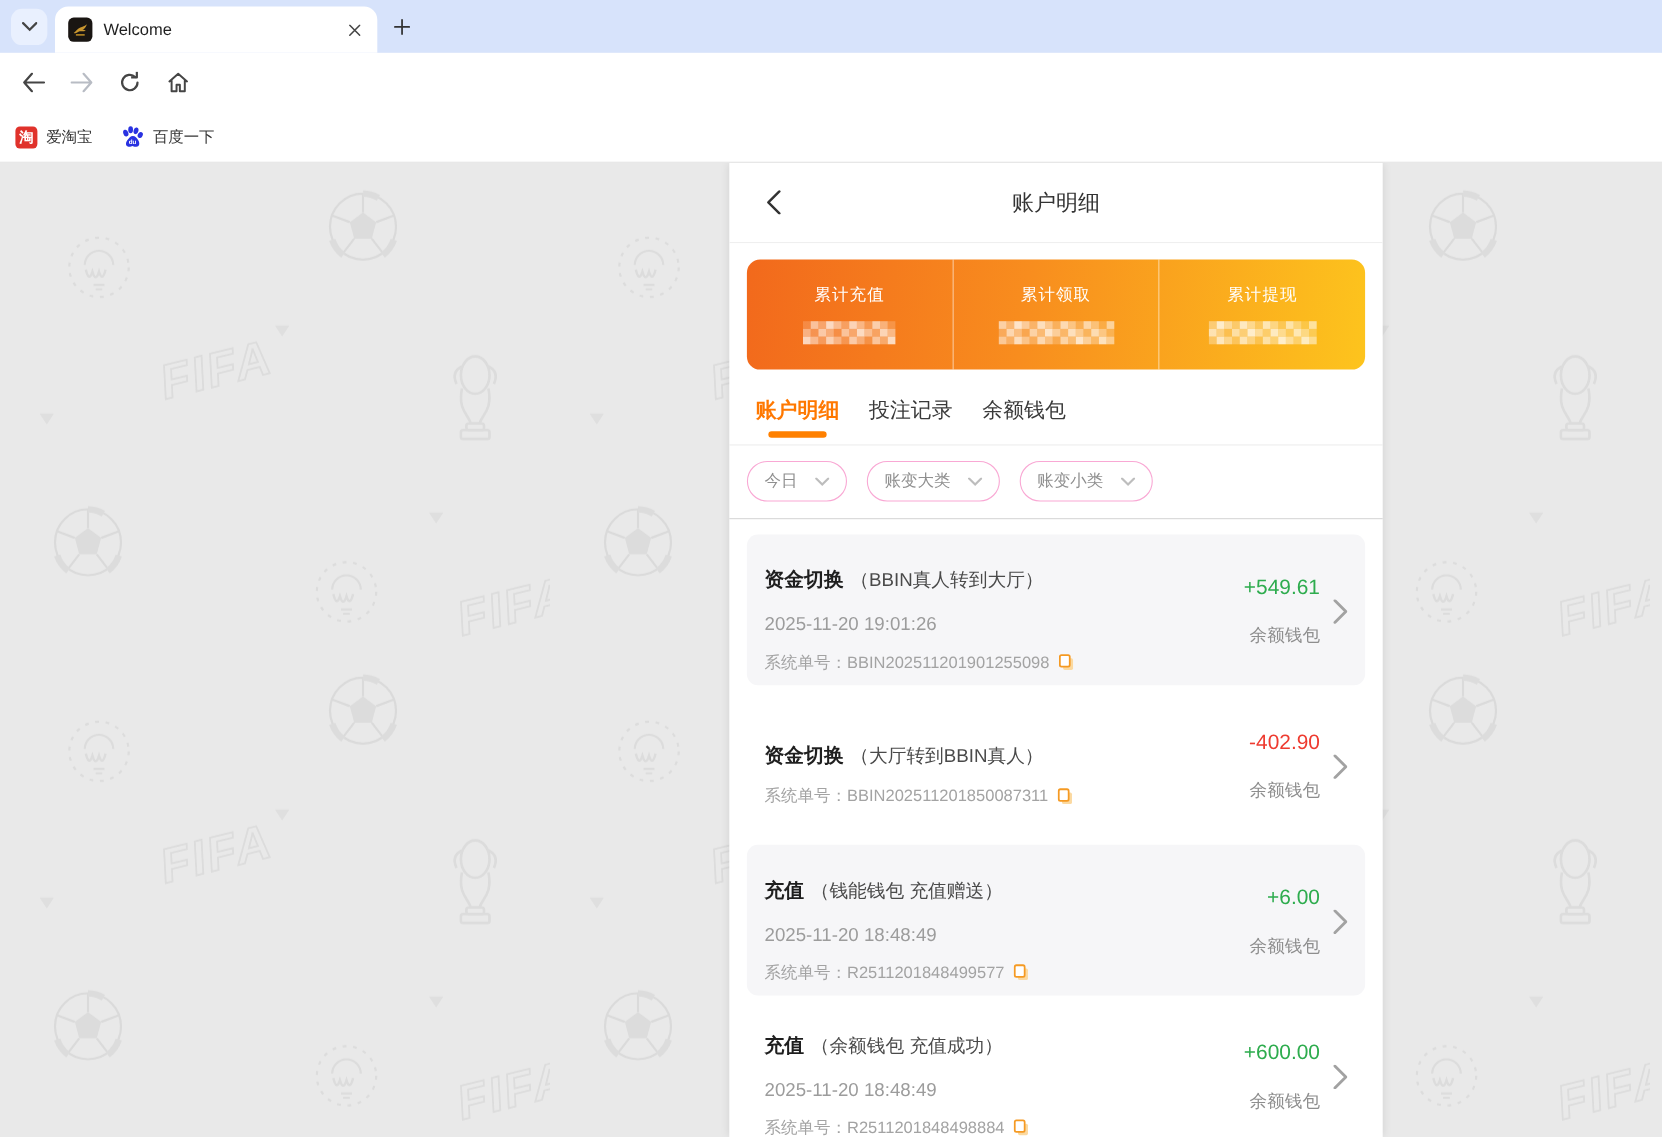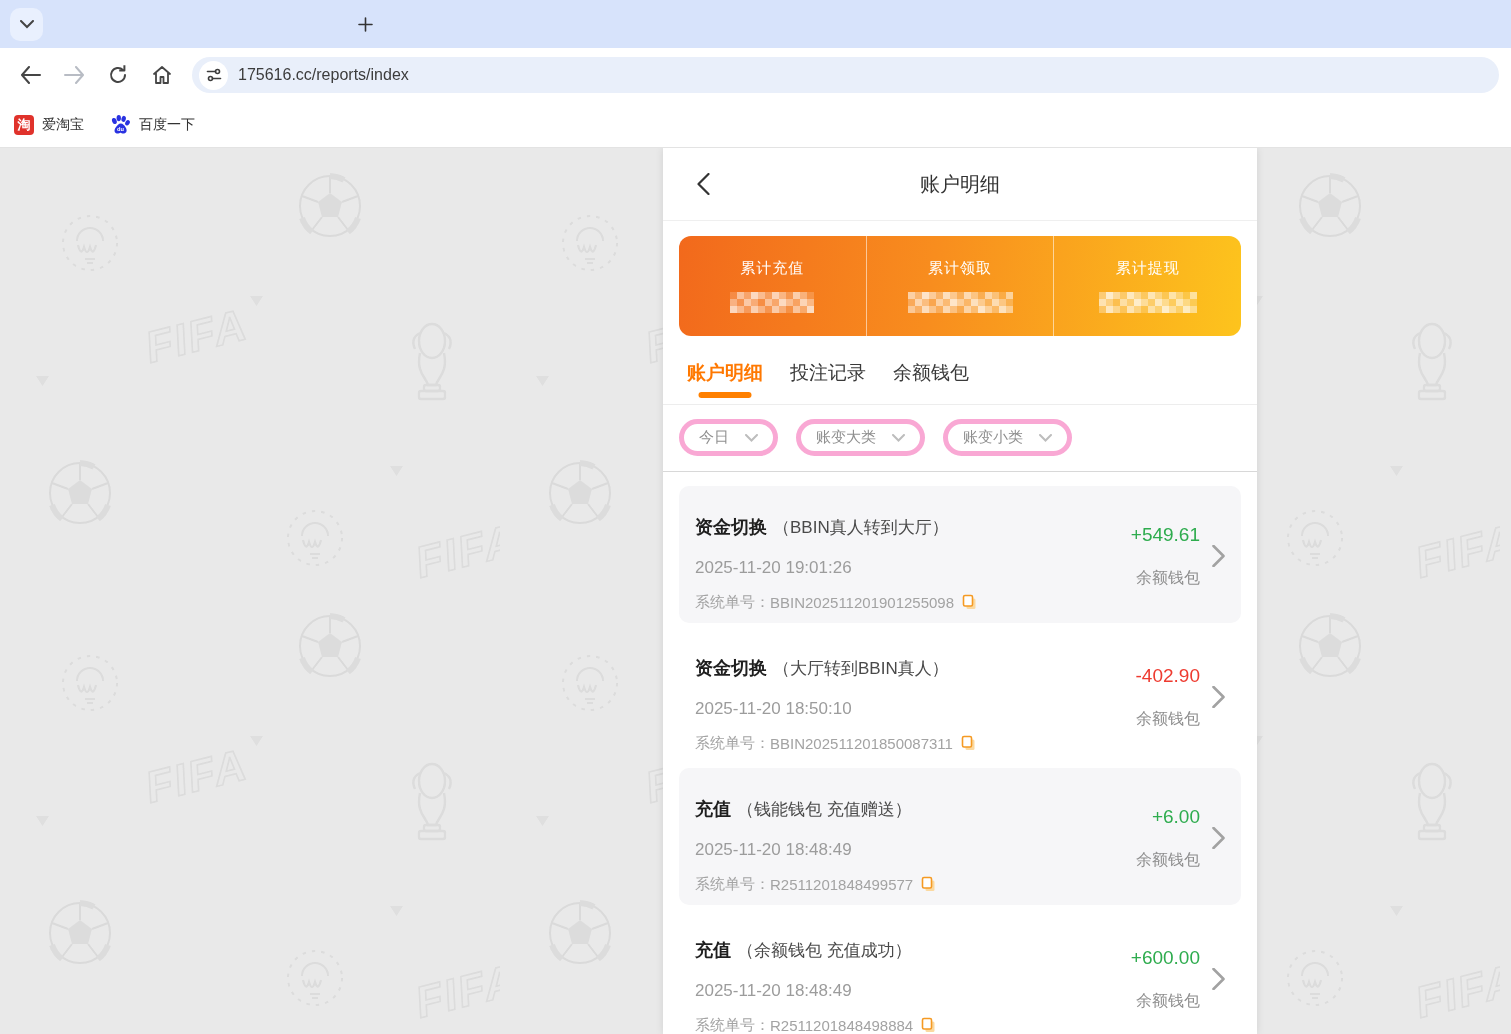--- a/index.html
+++ b/index.html
@@ -62,21 +62,21 @@
 
   .tabs-row { display:flex; align-items:flex-end; padding:24px 24px 0; position:relative; }
   .ptab { font-size:19px; color:#3a3a3a; margin-right:27px; padding-bottom:18px; position:relative; }
   .ptab.active { color:#ff7800; font-weight:bold; }
   .ptab.active::after { content:""; position:absolute; left:50%; transform:translateX(-50%);
     bottom:6px; width:53px; height:6px; border-radius:3px; background:#ff8000; }
   .tabs-divider { height:1px; background:#ededed; }
 
   .filters-row { display:flex; align-items:center; padding:14px 16px 15px;
     border-bottom:1px solid #d8d8d8; }
-  .pill { height:37px; border:5px solid #f9a8d4; border-radius:19px; display:flex;
+  .pill { height:37px; border:1px solid #f9a8d4; border-radius:19px; display:flex;
     align-items:center; padding:0 15px; margin-right:18px; background:#fff; }
   .pill-label { font-size:15px; color:#8f8f8f; margin-right:16px; }
 
   .tx-list { padding:14px 16px 0; }
   .tx { height:137px; border-radius:10px; margin-bottom:4px; position:relative;
     display:flex; align-items:center; padding:17px 16px 0 16px; }
   .tx.alt { background:#f6f6f8; }
   .tx-left { flex:1; min-width:0; }
   .tx-titlerow { display:flex; align-items:baseline; }
   .tx-type { font-size:18px; font-weight:bold; color:#1f1f1f; }
@@ -95,20 +95,34 @@
 </style>
 </head>
 <body>
 
 <div class="tabstrip">
   <div class="tab-search-btn">
     <svg width="14" height="9" viewBox="0 0 14 9">
         <path d="M1 1l6 6 6-6" stroke="#444" stroke-width="2" fill="none" stroke-linecap="round"></path>
       </svg>
   </div>
+  <div class="tab">
+    <span class="tab-favicon">
+      <svg width="16" height="16" viewBox="0 0 16 16">
+          <path d="M2 11c2-1 3-4 6-5 2-1 4-1 6-3-1 3-2 4-4 5 1 0 2 0 3 1-2 1-5 0-7 1-1.5.8-3 1.5-4 1z" fill="#c9962f"></path>
+          <path d="M4 12h8v1.4H4z" fill="#a87d22"></path>
+        </svg>
+    </span>
+    <span class="tab-title">Welcome</span>
+    <span class="tab-close">
+      <svg width="11" height="11" viewBox="0 0 11 11">
+          <path d="M1 1l9 9M10 1l-9 9" stroke="#444" stroke-width="1.4" stroke-linecap="round"></path>
+        </svg>
+    </span>
+  </div>
   <div class="newtab-btn">
     <svg width="15" height="15" viewBox="0 0 15 15">
         <path d="M7.5 1v13M1 7.5h13" stroke="#333" stroke-width="1.6" stroke-linecap="round"></path>
       </svg>
   </div>
 </div>
 
 <div class="toolbar">
   <span class="nav-icon">
     <svg width="21" height="18" viewBox="0 0 21 18">
@@ -124,31 +138,20 @@
     <svg width="20" height="20" viewBox="0 0 20 20">
         <path d="M17 10a7 7 0 1 1-2.05-4.95" stroke="#454545" stroke-width="2" fill="none" stroke-linecap="round"></path>
         <path d="M15 0v5.2h-5.2" fill="none" stroke="#454545" stroke-width="2" stroke-linejoin="round" transform="translate(1.4 .2)"></path>
       </svg>
   </span>
   <span class="nav-icon">
     <svg width="20" height="20" viewBox="0 0 20 20">
         <path d="M2 9l8-7 8 7M4 8v10h4.5v-6h3v6H16V8" stroke="#454545" stroke-width="1.8" fill="none" stroke-linecap="round" stroke-linejoin="round"></path>
       </svg>
   </span>
-  <div class="url-pill">
-    <span class="tune-chip">
-      <svg width="16" height="16" viewBox="0 0 16 16">
-          <circle cx="11.5" cy="4.5" r="2" fill="none" stroke="#3c3c3c" stroke-width="1.6"></circle>
-          <path d="M1.5 4.5h8" stroke="#3c3c3c" stroke-width="1.6" stroke-linecap="round"></path>
-          <circle cx="4.5" cy="11.5" r="2" fill="none" stroke="#3c3c3c" stroke-width="1.6"></circle>
-          <path d="M6.5 11.5h8" stroke="#3c3c3c" stroke-width="1.6" stroke-linecap="round"></path>
-        </svg>
-    </span>
-    <span class="url-text">175616.cc/reports/index</span>
-  </div>
 </div>
 
 <div class="bookmarks">
   <div class="bm">
     <span class="bm-ico-taobao">淘</span>
     <span class="bm-label">爱淘宝</span>
   </div>
   <div class="bm">
     <span class="bm-ico-baidu">
       <svg width="21" height="21" viewBox="0 0 24 24">
@@ -417,21 +420,20 @@
               <path d="M1.5 1l10 10-10 10" stroke="#a2a2a2" stroke-width="2.6" fill="none" stroke-linecap="round" stroke-linejoin="round"></path>
             </svg>
     </span>
   </div>
         <div class="tx">
     <div class="tx-left">
       <div class="tx-titlerow">
         <span class="tx-type">资金切换</span>
         <span class="tx-sub">（大厅转到BBIN真人）</span>
       </div>
-      <div class="tx-time">2025-11-20 18:50:10</div>
       <div class="tx-orderrow">
         <span class="tx-orderlabel">系统单号：</span>
         <span class="tx-orderno">BBIN202511201850087311</span>
         <span class="tx-copy">
           <svg width="15" height="16" viewBox="0 0 15 16">
                   <rect x="4.5" y="4.5" width="9" height="10.5" rx="1.5" fill="#fbd9a0" stroke="none"></rect>
                   <rect x="1.5" y="1.5" width="9" height="10.5" rx="1.5" fill="#fff" stroke="#f59a23" stroke-width="1.6"></rect>
                 </svg>
         </span>
       </div>

